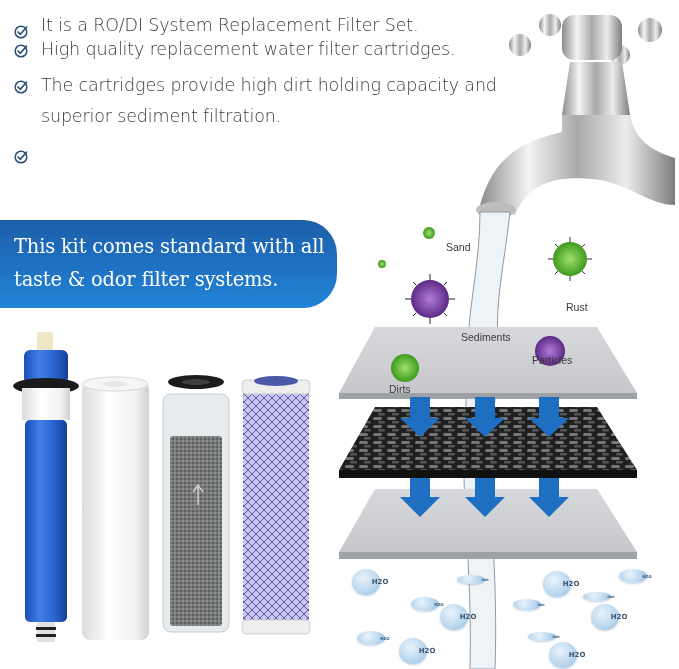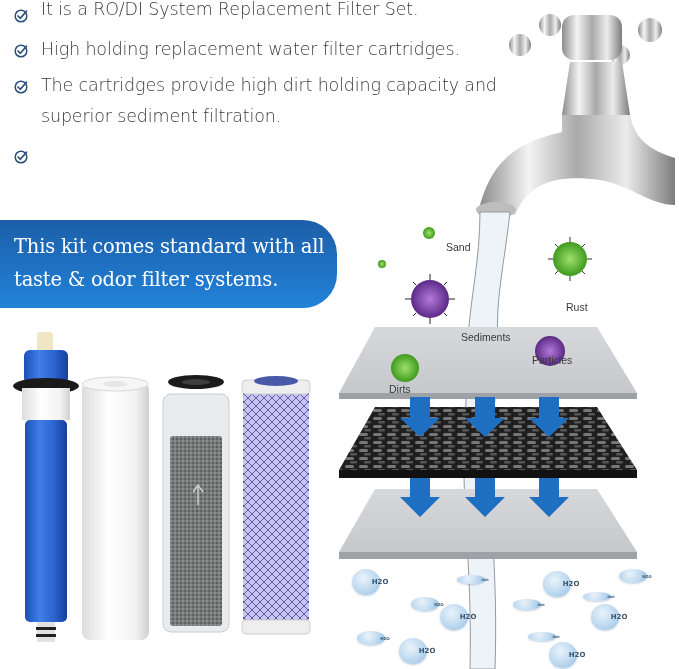--- a/index.html
+++ b/index.html
@@ -37,33 +37,33 @@
     background: radial-gradient(circle at 40% 35%, #e9f3fb 0%, #b9d6ee 60%, #8dbbe0 100%);
     box-shadow: 0 1px 2px rgba(80,120,160,0.35);
     display: flex; align-items: center; justify-content: center;
     font-family: "DejaVu Sans", sans-serif; font-weight: bold; color: #3a5570; padding-left: 28px;
   }
 </style>
 </head>
 <body>
 
 <div class="features">
-  <div class="feature" style="top:0px;height:31px;text-decoration:underline;">
+  <div class="feature" style="top:16px;height:31px;text-decoration:underline;">
     <svg class="check-icon" style="top:9px" viewBox="0 0 14 14">
       <circle cx="7" cy="7" r="5.8" fill="none" stroke="#2a4f7a" stroke-width="1.5"></circle>
       <path d="M4 7 L6.3 9.3 L12.5 2.2" fill="none" stroke="#2a4f7a" stroke-width="1.7" stroke-linecap="round"></path>
     </svg>
     <div class="feature-text" style="top:-6px">It is a RO/DI System Replacement Filter Set.</div>
   </div>
   <div class="feature" style="top:35px;height:31px;">
     <svg class="check-icon" style="top:9px" viewBox="0 0 14 14">
       <circle cx="7" cy="7" r="5.8" fill="none" stroke="#2a4f7a" stroke-width="1.5"></circle>
       <path d="M4 7 L6.3 9.3 L12.5 2.2" fill="none" stroke="#2a4f7a" stroke-width="1.7" stroke-linecap="round"></path>
     </svg>
-    <div class="feature-text" style="top:-1px">High holding replacement water filter cartridges.</div>
+    <div class="feature-text" style="top:-1px">High quality replacement water filter cartridges.</div>
   </div>
   <div class="feature" style="top:70px;height:62px;">
     <svg class="check-icon" style="top:10px" viewBox="0 0 14 14">
       <circle cx="7" cy="7" r="5.8" fill="none" stroke="#2a4f7a" stroke-width="1.5"></circle>
       <path d="M4 7 L6.3 9.3 L12.5 2.2" fill="none" stroke="#2a4f7a" stroke-width="1.7" stroke-linecap="round"></path>
     </svg>
     <div class="feature-text" style="top:0px">The cartridges provide high dirt holding capacity and superior sediment filtration.</div>
   </div>
   <div class="feature" style="top:140px;height:62px;">
     <svg class="check-icon" style="top:10px" viewBox="0 0 14 14">

